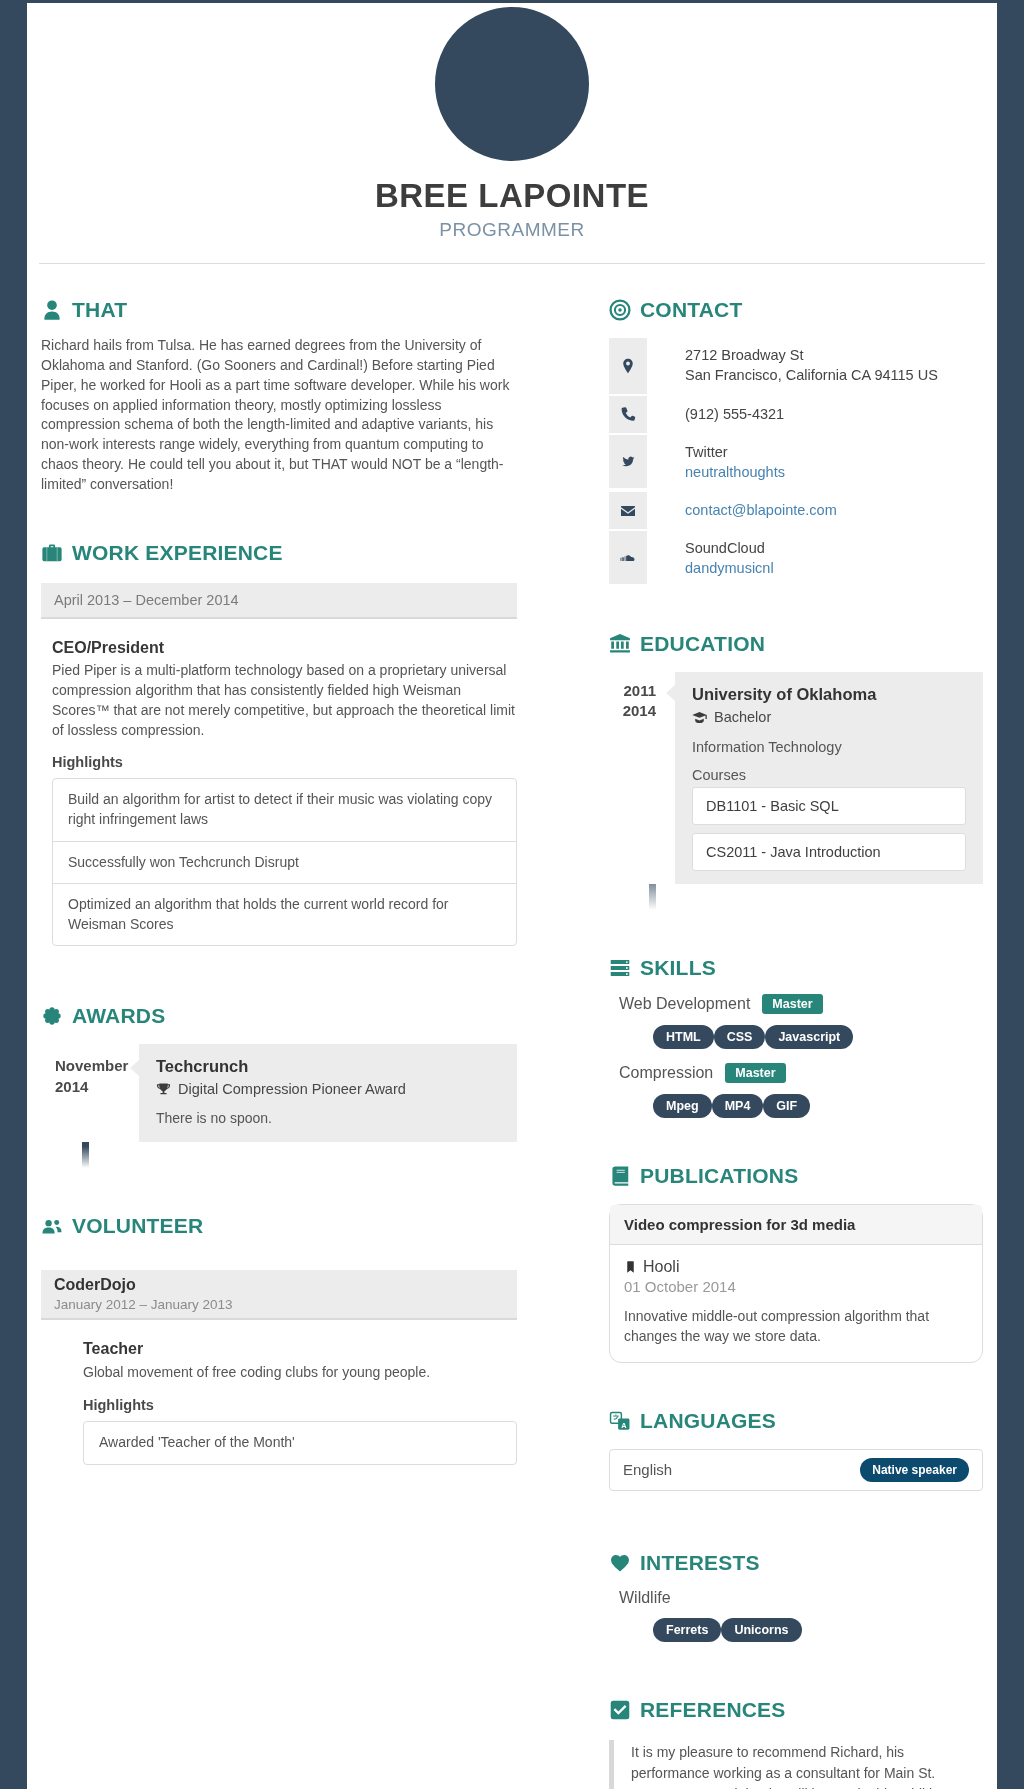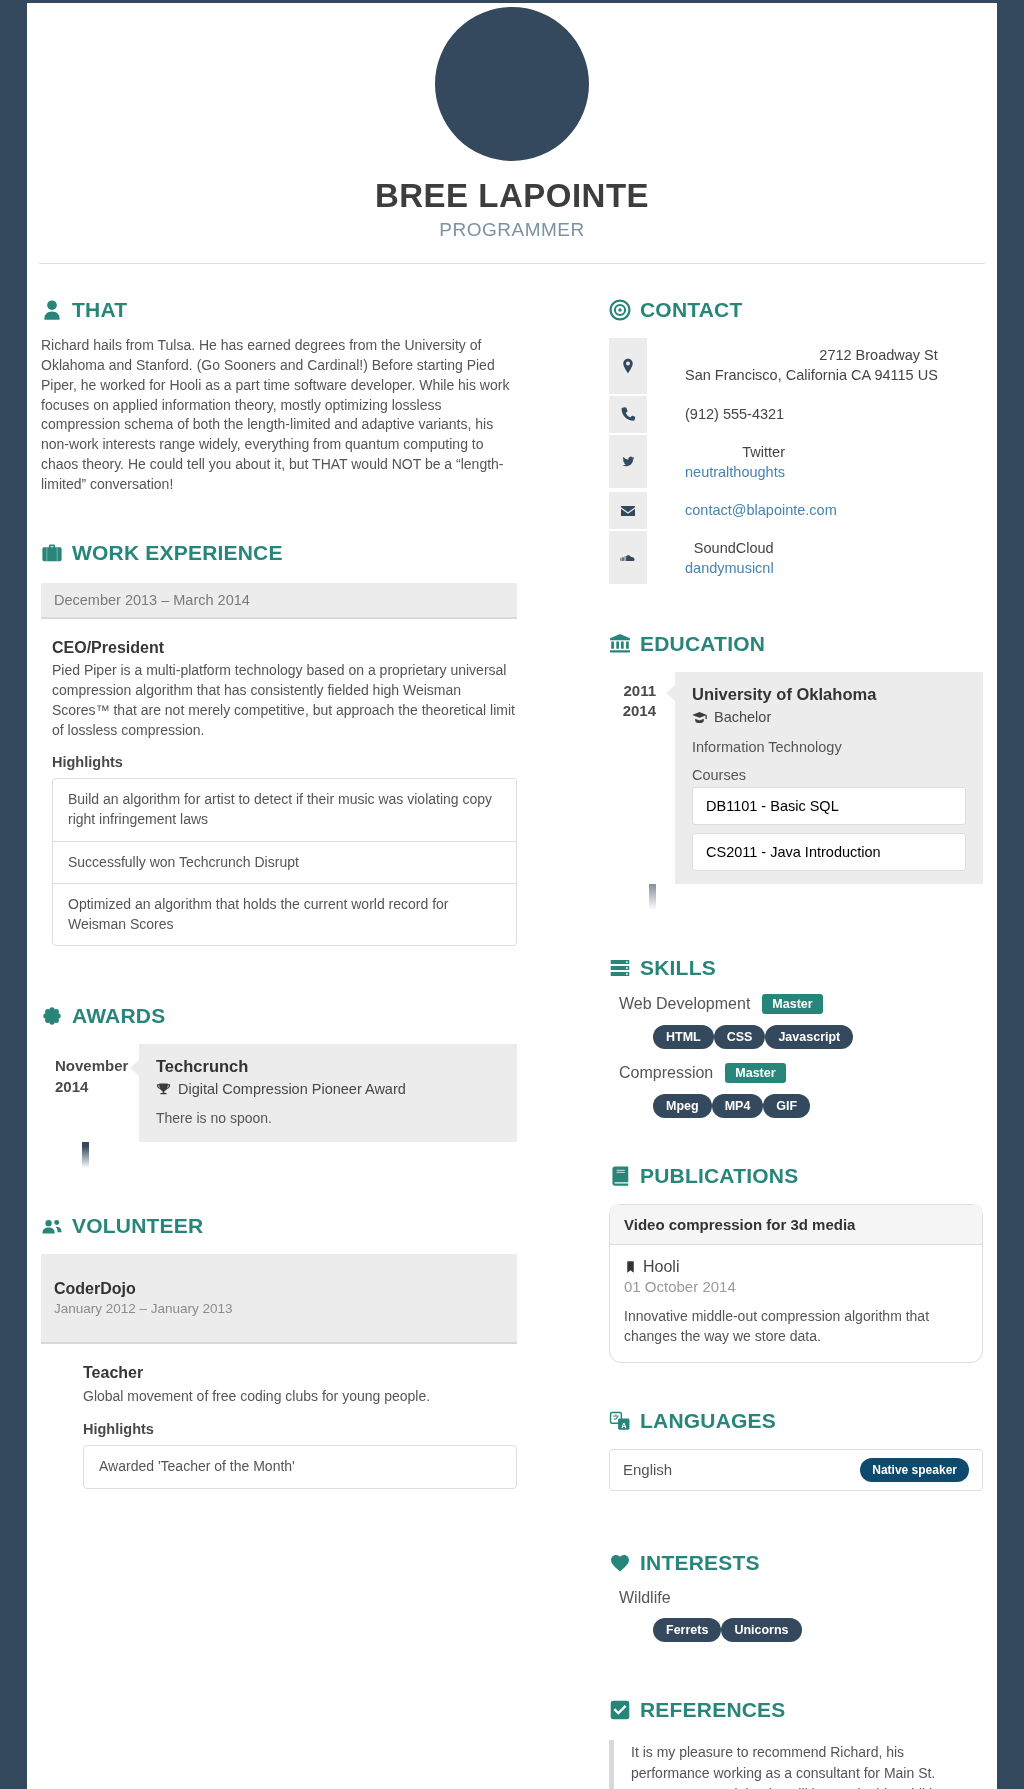--- a/index.html
+++ b/index.html
@@ -89,33 +89,33 @@
   .awards-tl .tl-dates{width:88px;padding:12px 0 0 14px;}
   .awards-tl .tl-card{margin-left:10px;}
   .awards-tl .tl-card:before{top:16px;}
 
   .edu-tl:before{left:40px;}
   .edu-tl .tl-dates{width:56px;text-align:right;padding:9px 9px 6px 0;}
   .edu-tl .tl-card{margin-left:10px;}
 
   .edu-major{color:#555;font-size:14.5px;margin-top:14px;}
   .courses-label{color:#555;font-size:14.5px;margin:12px 0 4px;}
-  .course{background:#fff;border:1px solid #ddd;border-radius:3px;padding:10px 13px;color:#000000;font-size:14.5px;}
+  .course{background:#fff;border:1px solid #ddd;border-radius:3px;padding:10px 13px;color:#404040;font-size:14.5px;}
   .course + .course{margin-top:8px;}
 
   
-  .orgbar{background:#ececec;border-bottom:2px solid #d9d9d9;padding:26px 13px;margin-top:16px;}
+  .orgbar{background:#ececec;border-bottom:2px solid #d9d9d9;padding:6px 13px;margin-top:32px;}
   .org-name{font-size:16px;font-weight:700;color:#333;}
   .org-dates{font-size:13.5px;color:#8b8b8b;margin-top:3px;}
   .vol-body{padding-left:42px;margin-top:20px;}
   .vol-pos{font-size:16px;font-weight:700;color:#373737;margin:0 0 5px;}
 
   
   .contact-list{margin-top:16px;}
-  .c-row{display:flex;margin-bottom:2px;text-align:right;}
+  .c-row{display:flex;margin-bottom:2px;}
   .c-icon{width:38px;flex:none;background:#ececec;display:flex;align-items:center;justify-content:center;}
   .c-icon svg{width:16px;height:16px;fill:#34495e;}
   .c-text{padding:8px 0 8px 38px;display:flex;flex-direction:column;justify-content:center;font-size:14.5px;color:#444;line-height:1.35;}
   a.link{color:#4783b0;text-decoration:none;font-size:14.5px;line-height:1.35;}
 
   
   .skill-row{display:flex;align-items:center;gap:12px;padding-left:10px;margin-top:14px;}
   .skill-name{color:#555;font-size:16px;}
   .badge{background:#27857a;color:#fff;font-size:12.5px;font-weight:700;padding:3px 10px;border-radius:3px;}
   .pill-row{display:flex;margin:11px 0 4px 44px;}
@@ -168,21 +168,21 @@
 
       <h2 class="sec">
         <svg viewBox="0 0 512 512" fill="currentColor">
             <path d="M184 120V88a28 28 0 0 1 28-28h88a28 28 0 0 1 28 28v32h112a40 40 0 0 1 40 40v248a40 40 0 0 1-40 40H72a40 40 0 0 1-40-40V160a40 40 0 0 1 40-40h112zm40-20v20h64v-20h-64z"></path>
             <rect x="122" y="120" width="26" height="328" fill="#fff" opacity=".35"></rect>
             <rect x="364" y="120" width="26" height="328" fill="#fff" opacity=".35"></rect>
           </svg>
         <span>WORK EXPERIENCE</span>
       </h2>
       <div>
-        <div class="datebar">December 2013 – March 2014</div>
+        <div class="datebar">April 2013 – December 2014</div>
         <div class="position">CEO/President</div>
         <div class="job-body">
           <p class="txt">Pied Piper is a multi-platform technology based on a proprietary universal compression algorithm that has consistently fielded high Weisman Scores™ that are not merely competitive, but approach the theoretical limit of lossless compression.</p>
           <div class="hl-label">Highlights</div>
           <div class="hl-box">
             <div>Build an algorithm for artist to detect if their music was violating copy right infringement laws</div>
             <div>Successfully won Techcrunch Disrupt</div>
             <div>Optimized an algorithm that holds the current world record for Weisman Scores</div>
           </div>
         </div>

